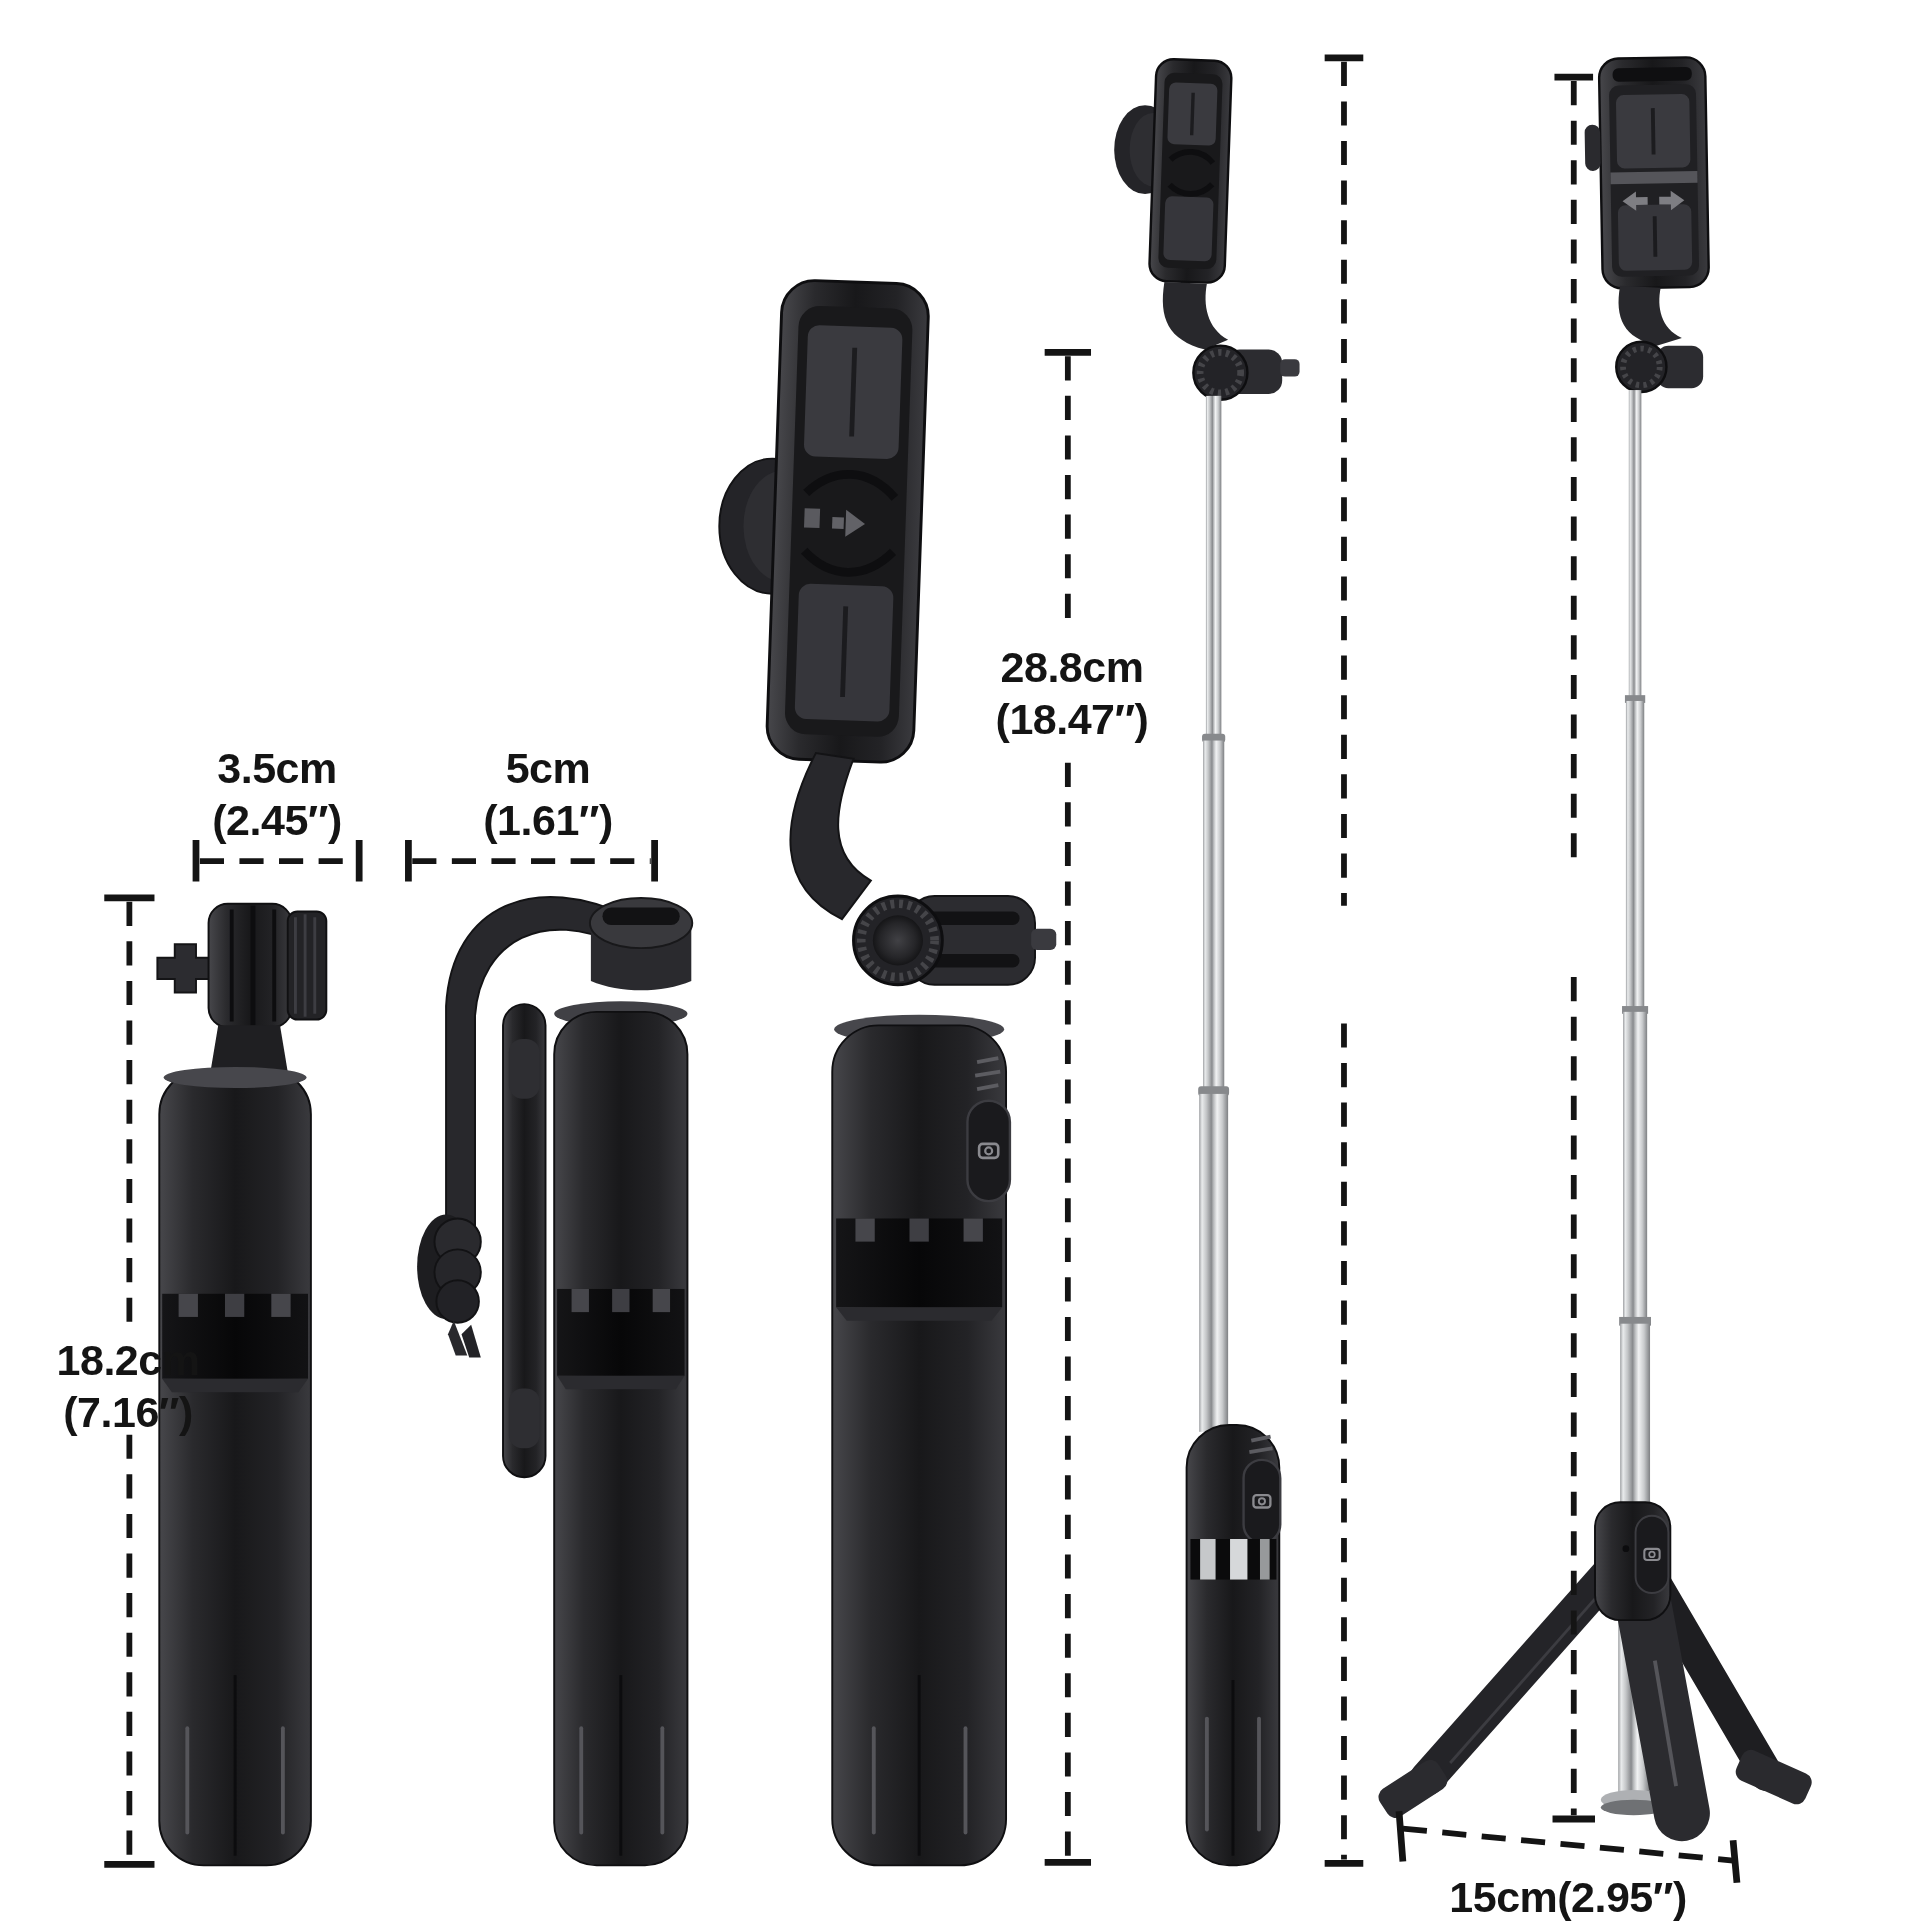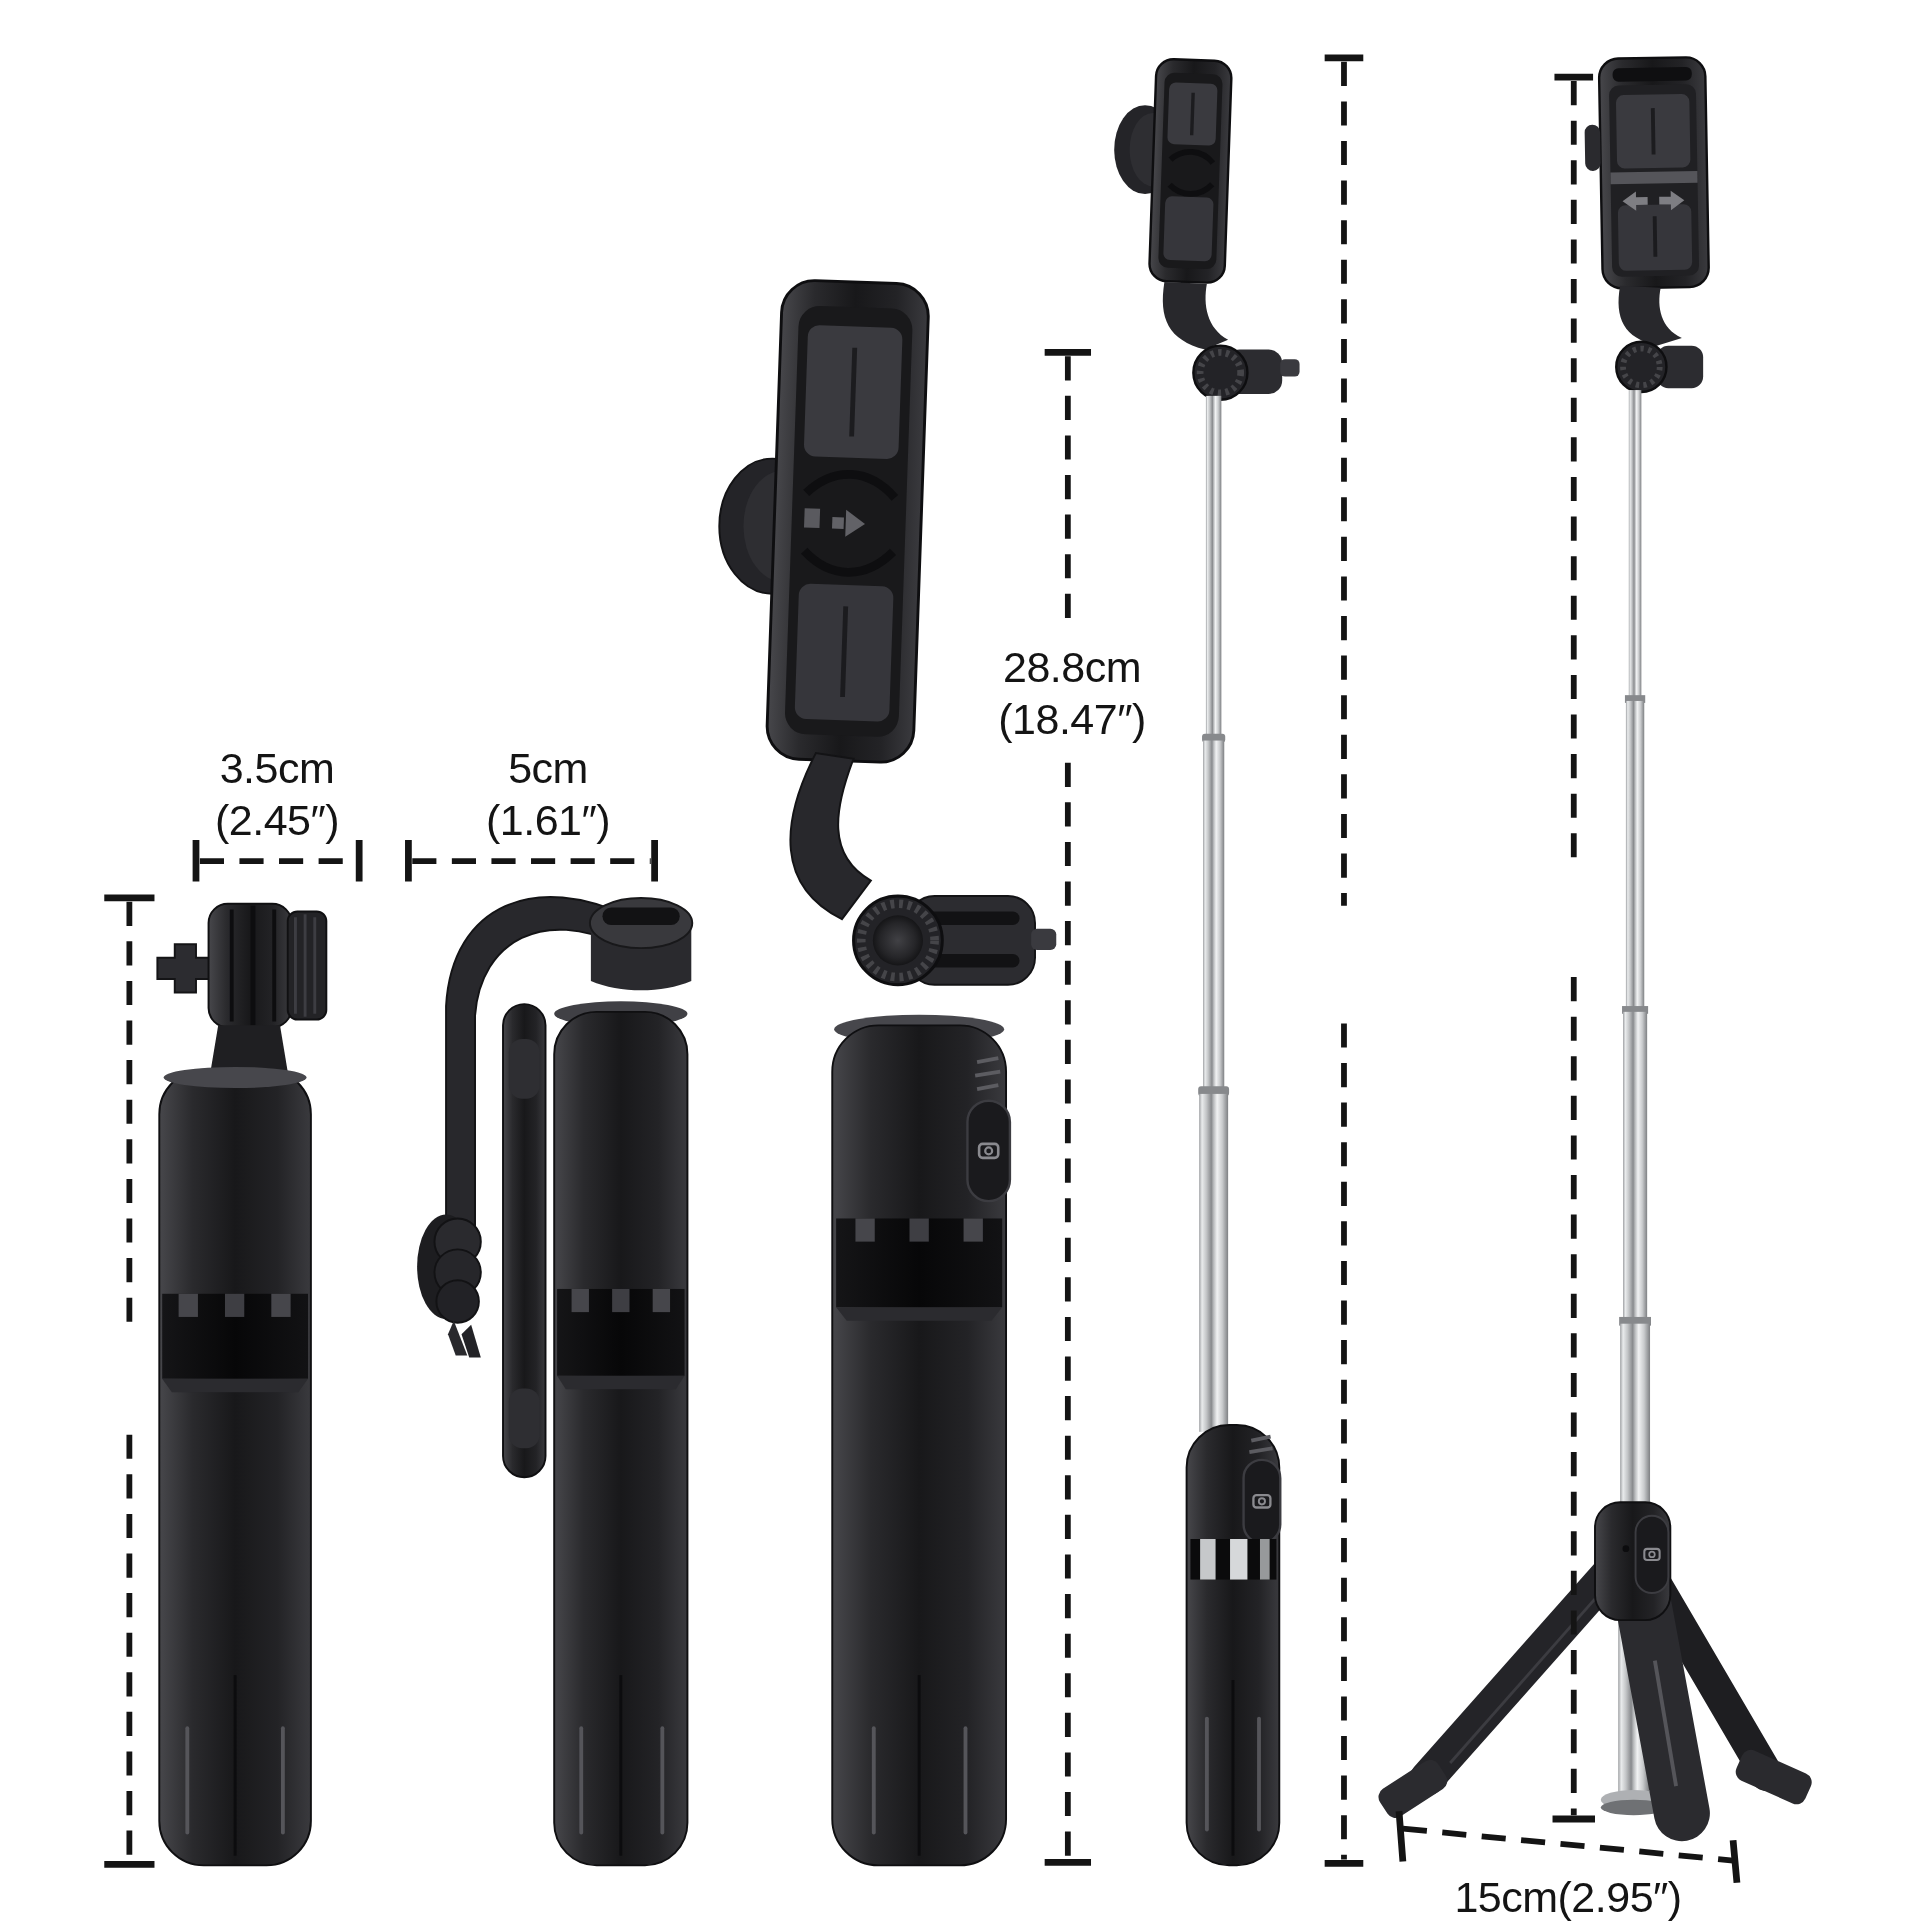--- a/index.html
+++ b/index.html
@@ -9,21 +9,21 @@
     background:#ffffff;
     overflow:hidden;
     font-family:"Liberation Sans", sans-serif;
   }
   .art{position:absolute;left:0;top:0;width:1931px;height:1931px;display:block;}
   .dim-label{
     position:absolute;
     transform:translateX(-50%);
     text-align:center;
     font-size:43px;
-    font-weight:400;
+    font-weight:700;
     line-height:1.22;
     letter-spacing:-0.5px;
     color:#141414;
     white-space:nowrap;
   }
 </style>
 </head>
 <body>
 
 <div class="canvas">
@@ -270,20 +270,24 @@
   <div class="dim-label" style="left:277px;top:742px;">
     <div>3.5cm</div>
     <div>(2.45″)</div>
   </div>
 
   <div class="dim-label" style="left:548px;top:742px;">
     <div>5cm</div>
     <div>(1.61″)</div>
   </div>
 
+  <div class="dim-label" style="left:128px;top:1334px;">
+    <div>18.2cm</div>
+    <div>(7.16″)</div>
+  </div>
 
   <div class="dim-label" style="left:1072px;top:641px;">
     <div>28.8cm</div>
     <div>(18.47″)</div>
   </div>
 
 
 
   <div class="dim-label" style="left:1568px;top:1871px;">
     <div>15cm(2.95″)</div>

